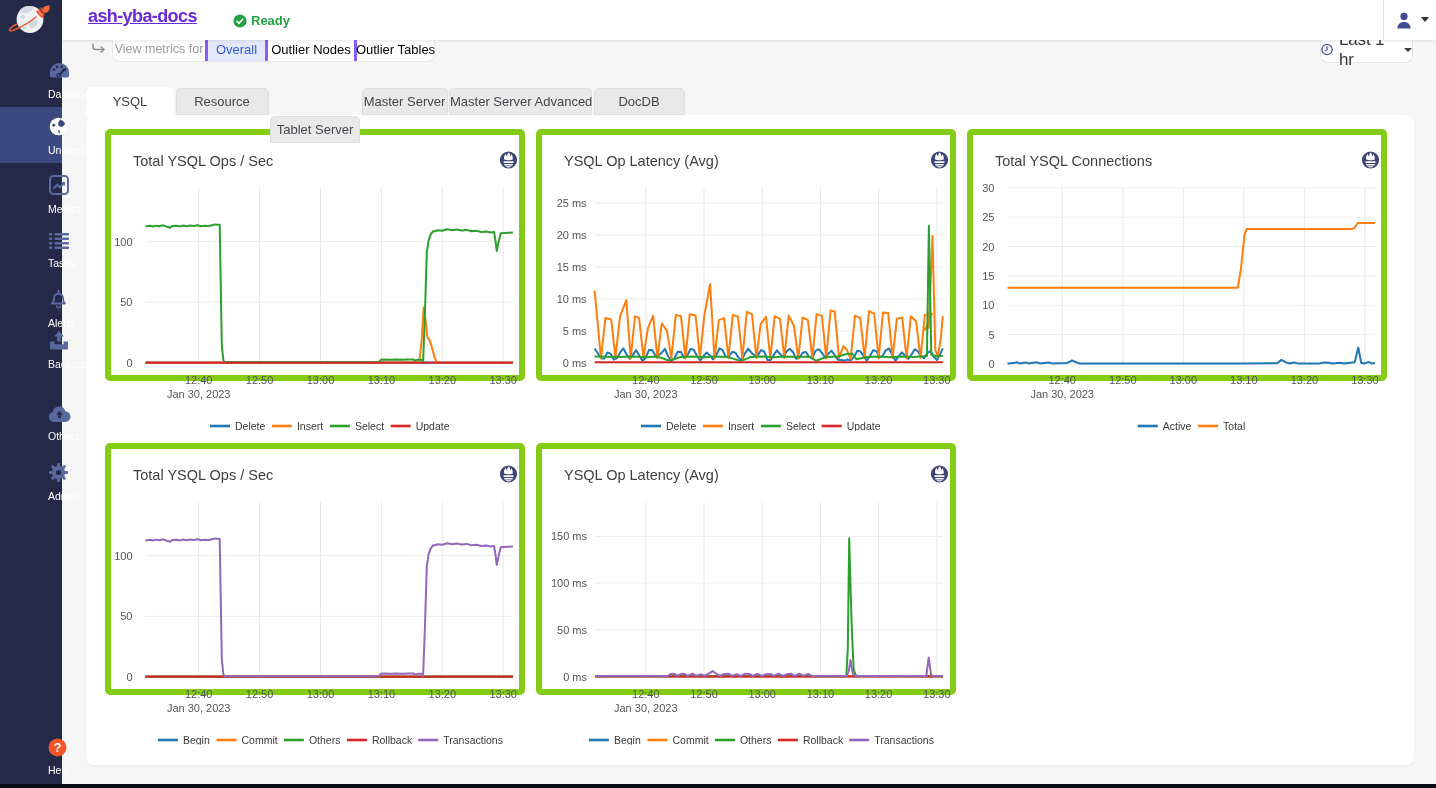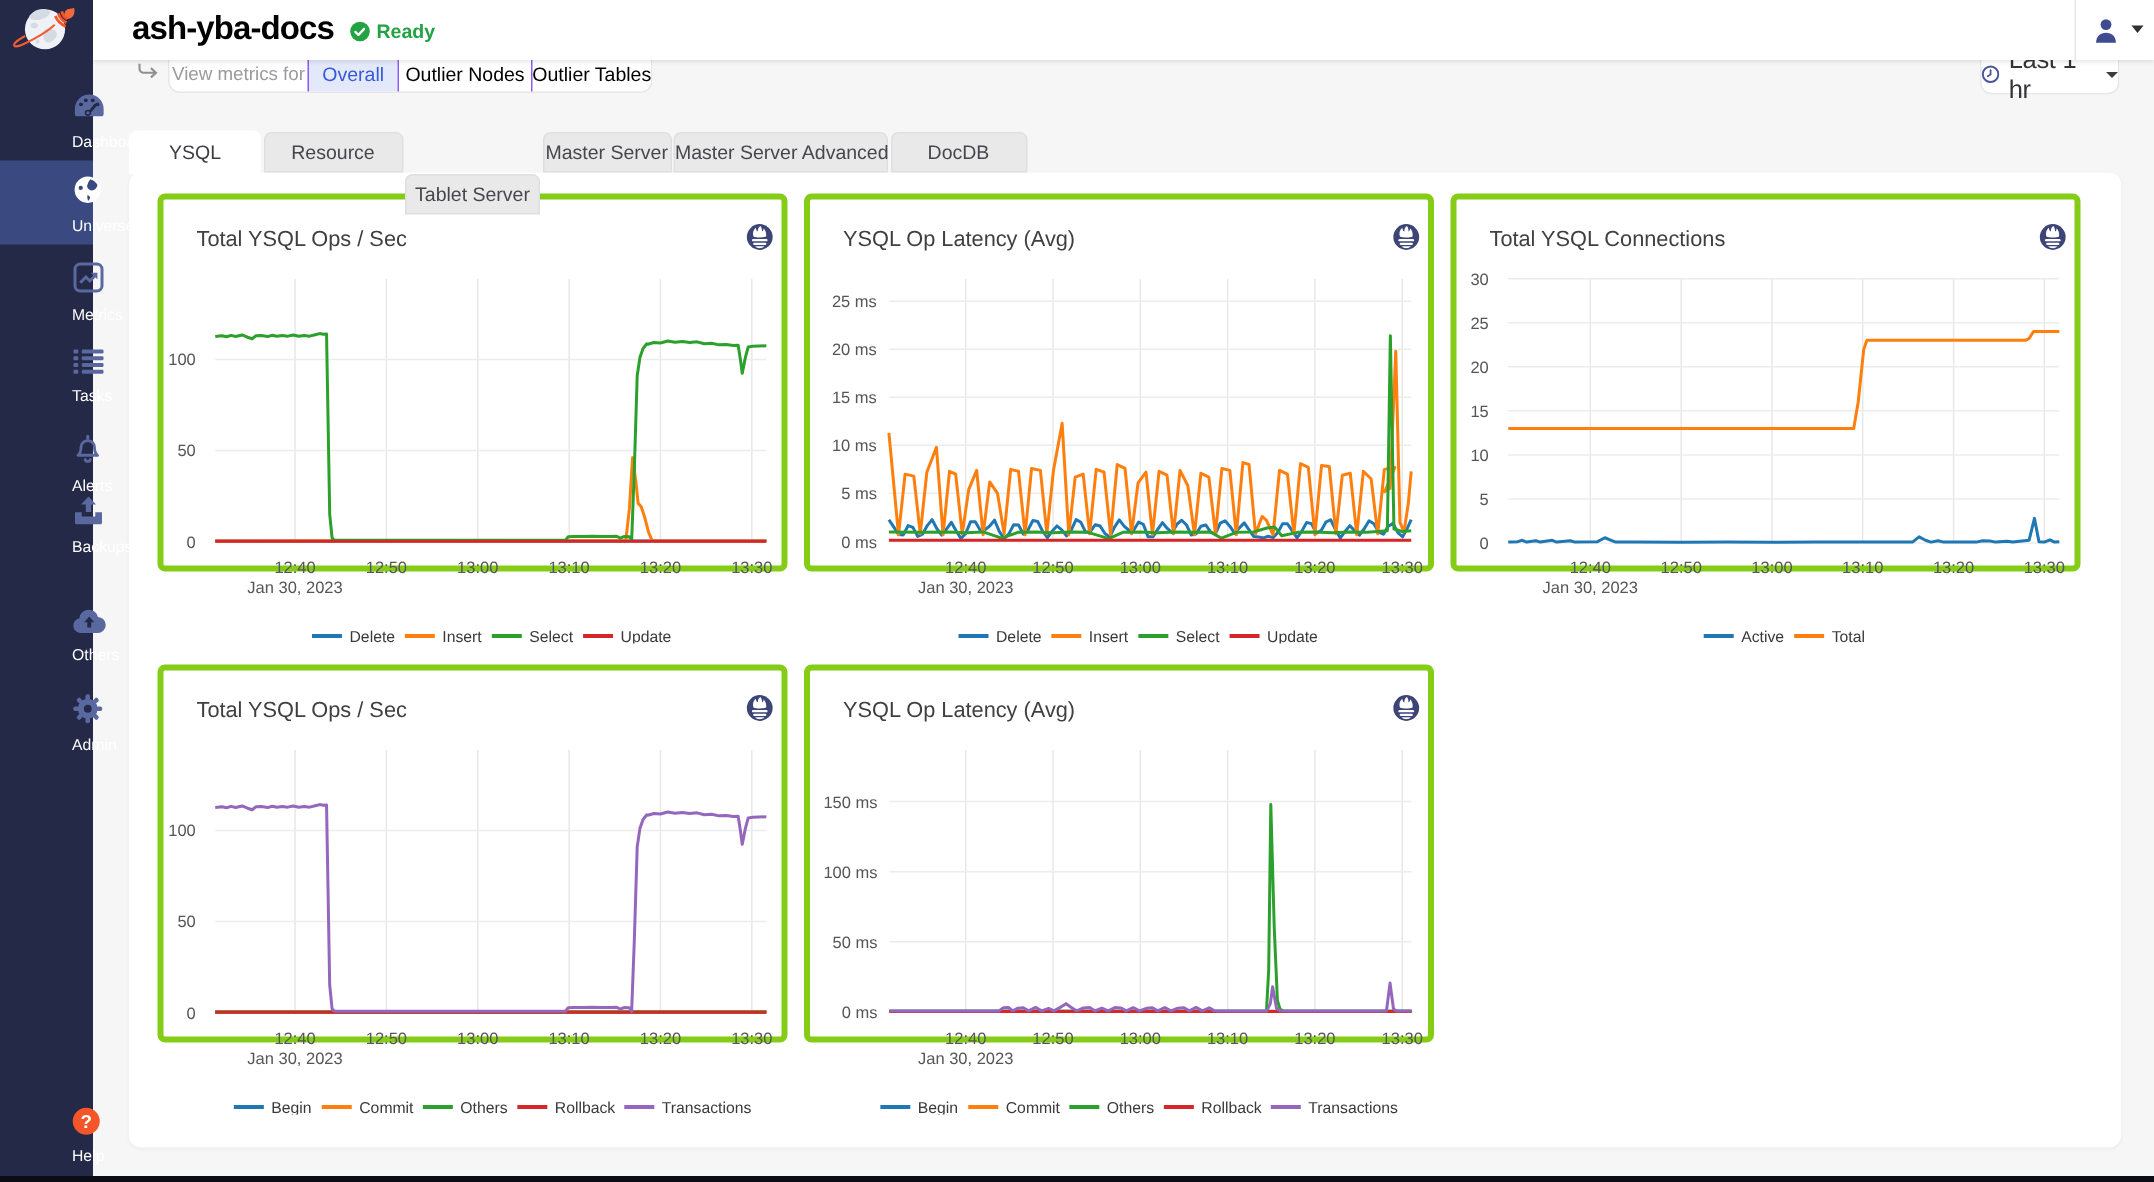--- a/index.html
+++ b/index.html
@@ -8,46 +8,46 @@
 .abs { position:absolute; }
 
 #sidebar { position:absolute; left:0; top:0; width:62px; height:784px; background:#232946; z-index:50; }
 .sitem { position:absolute; left:0; width:62px; text-align:center; color:#fff;padding-left:48px; }
 .sitem .lbl { font-size:10.5px; color:#fff; display:block; margin-top:3px; }
 .sitem svg { display:inline-block; }
 #uni-active { position:absolute; left:0; top:107px; width:62px; height:56px; background:#3a4a80; }
 
 #header { position:absolute; left:62px; top:0; width:1374px; height:40px; background:#fff;
   box-shadow:0 1px 3px rgba(0,0,0,0.10); z-index:20; }
-#title { position:absolute; left:26px; top:6px; font-size:22px; font-weight:bold; color:#000000; letter-spacing:-0.6px;}
+#title { position:absolute; left:26px; top:6px; font-size:18px; font-weight:bold; color:#6d28d9; letter-spacing:-0.6px;text-decoration:underline;}
 #ready { position:absolute; left:171px; top:13px; font-size:13px; font-weight:bold; color:#22a243; }
 #hdrsep { position:absolute; left:1321px; top:0; width:1px; height:40px; background:#e8e8e8; }
 #usericon { position:absolute; left:1333px; top:12px; }
 #usercaret { position:absolute; left:1359px; top:17px; width:0; height:0;
   border-left:4.5px solid transparent; border-right:4.5px solid transparent; border-top:5px solid #2f2f35; }
 
 #vmf { position:absolute; left:112px; top:37px; height:25px; background:#fff; z-index:10;
   border:1px solid #e7e7e7; border-top:none; border-radius:0 0 8px 8px; display:flex; align-items:stretch; }
 #vmf .seg { display:flex; align-items:center; justify-content:center; font-size:13px; color:#000000; white-space:nowrap; }
 #vmf .lab { color:#9b9b9f; }
 #vmf .active { background:#e3e9fb; color:#3659d9; }
-#vmf .seg + .seg { border-left:1px solid #8b5cf6; }
+#vmf .seg + .seg { border-left:3px solid #8b5cf6; }
 #vmfarrow { position:absolute; left:91px; top:41px; }
 #lasthr { position:absolute; left:1320px; top:37px; width:93px; height:26px; background:#fff; z-index:10;
   border:1px solid #e7e7e7; border-top:none; border-radius:0 0 8px 8px; display:flex; align-items:center; justify-content:center; }
 #lasthr .t { font-size:17px; color:#34343a; margin:0 5px 0 6px; letter-spacing:-0.2px; }
 #lasthr .caret { width:0; height:0; border-left:4px solid transparent; border-right:4px solid transparent; border-top:4.5px solid #3c3c42; }
 
 .tab { position:absolute; top:88px; height:27px; background:#e9e9ea; border:1px solid #dfdfe1;
   border-radius:5px 5px 0 0; font-size:13px; color:#46464c; text-align:center; line-height:25px; z-index:5; white-space:nowrap; }
 #tab-ysql { background:#fff; border-color:#fff; z-index:6; top:86.5px; height:29px; color:#3c3c43; line-height:28px; }
 
 #panel { position:absolute; left:86px; top:115px; width:1328px; height:650px; background:#fff;
   border-radius:8px; box-shadow:0 1px 3px rgba(0,0,0,0.05); }
-.card { position:absolute; width:420px; height:252px; background:#fff; border:4px solid #84cc16; border-radius:5px; }
+.card { position:absolute; width:420px; height:252px; background:#fff; border:6px solid #84cc16; border-radius:5px; }
 #bottombar { position:absolute; left:0; top:784px; width:1436px; height:4px; background:#0b0c15; z-index:60; }
 </style>
 </head>
 <body>
 <div id="header">
   <div id="title">ash-yba-docs</div>
   <div id="ready"><svg width="14" height="14" viewBox="0 0 15 15" style="vertical-align:-3px;margin-right:4px">
         <circle cx="7.5" cy="7.5" r="7" fill="#22a243"></circle>
         <path d="M4.2 7.8 l2.2 2.2 4-4.4" stroke="#fff" stroke-width="1.7" fill="none" stroke-linecap="round" stroke-linejoin="round"></path>
       </svg>Ready</div>

